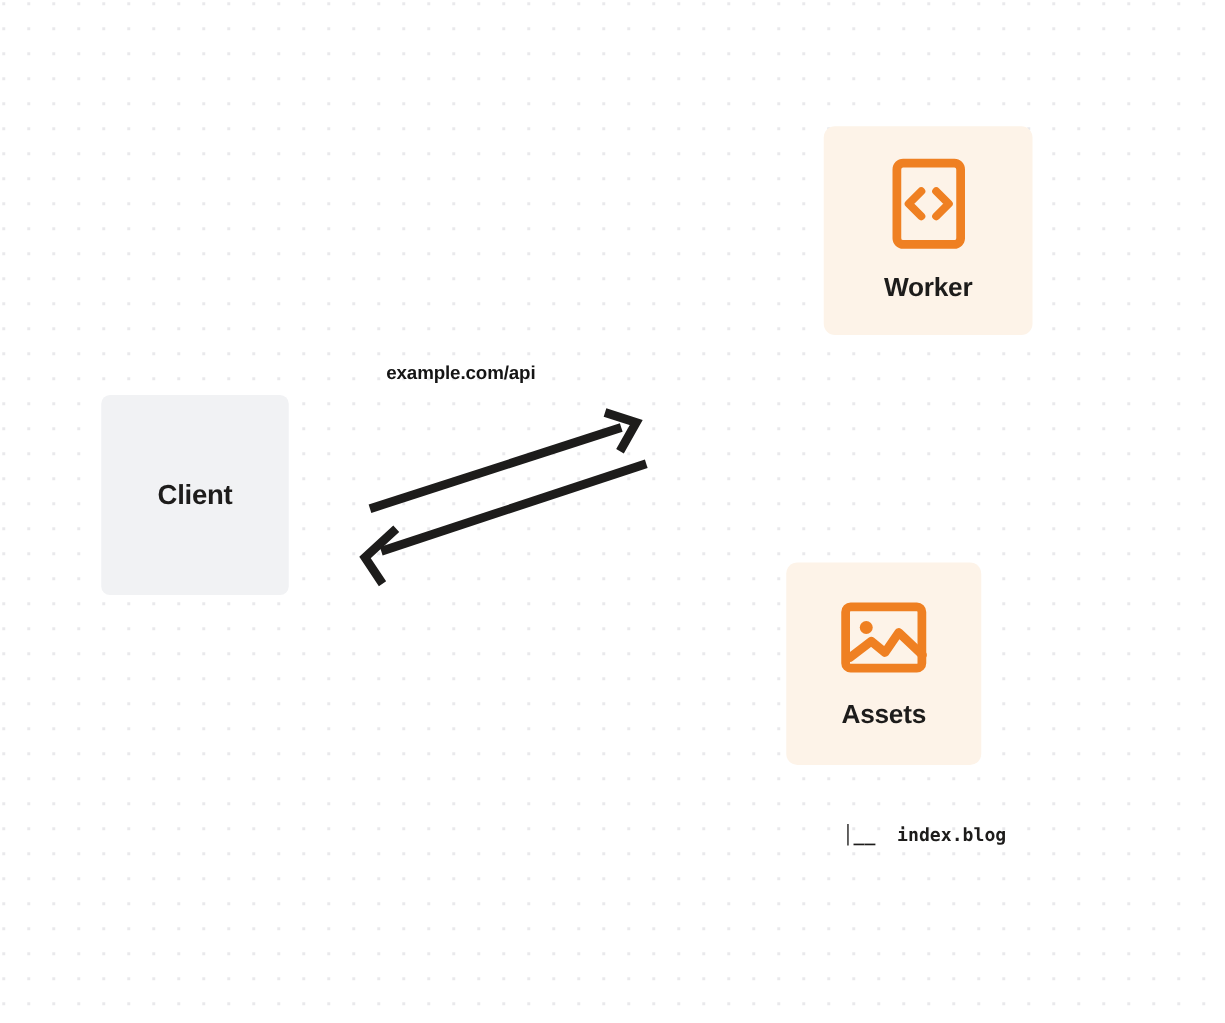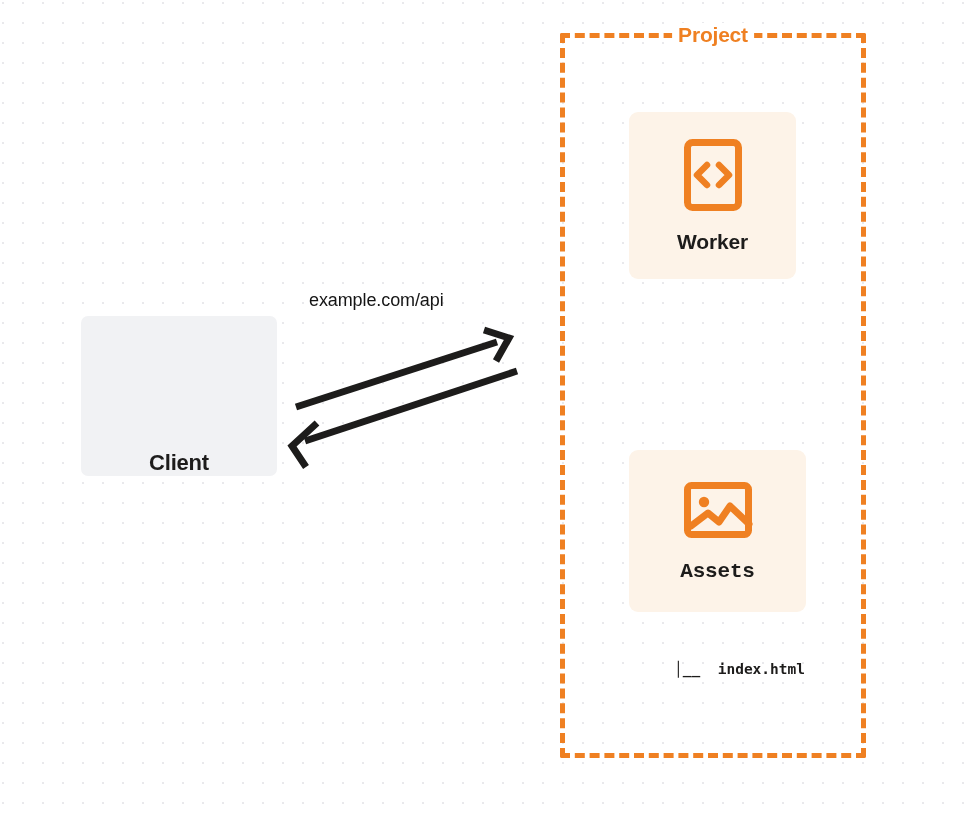--- a/index.html
+++ b/index.html
@@ -18,26 +18,26 @@
     overflow: hidden;
     font-family: "Liberation Sans", sans-serif;
     -webkit-font-smoothing: antialiased;
   }
 
   
   #client-node {
     position: absolute;
     left: 81px;
     top: 316px;
-    width: 196px;
+    width: 150px;
     height: 160px;
     background: #f1f2f4;
     border-radius: 7px;
     display: flex;
-    align-items: flex-end;
+    align-items: center;
     justify-content: center;
   }
   #client-node .node-label {
     font-size: 22px;
     font-weight: 700;
     color: #1d1c1b;
     letter-spacing: -0.2px;
   }
 
   
@@ -46,22 +46,22 @@
     left: 0;
     top: 0;
     width: 980px;
     height: 818px;
     pointer-events: none;
   }
   #link-label {
     position: absolute;
     left: 309px;
     top: 290px;
-    font-size: 18px;
-    font-weight: 400;
+    font-size: 15px;
+    font-weight: 700;
     color: #151515;
     letter-spacing: -0.1px;
     white-space: nowrap;
   }
 
   
   #project-group {
     position: absolute;
     left: 560px;
     top: 33px;
@@ -89,32 +89,30 @@
   .service-card {
     position: absolute;
     background: #fdf3e8;
     border-radius: 9px;
     display: flex;
     flex-direction: column;
     align-items: center;
     justify-content: center;
   }
   #worker-card {
-    left: 629px;
+    left: 659px;
     top: 101px;
     width: 167px;
     height: 167px;
-    margin-top: 11px;
   }
   #assets-card {
     left: 629px;
     top: 450px;
-    width: 177px;
+    width: 156px;
     height: 162px;
-    font-family: Liberation Mono, monospace;
   }
   .service-card .card-label {
     font-size: 21px;
     font-weight: 700;
     color: #1d1c1b;
     letter-spacing: -0.2px;
     margin-top: 14px;
   }
   .service-icon {
     display: block;
@@ -155,23 +153,20 @@
     </g>
 
     <g>
       <line x1="517" y1="371" x2="305" y2="441" stroke="#1d1c1b" stroke-width="7" stroke-linecap="butt"></line>
       <polyline points="317,423 292,446 306,467" fill="none" stroke="#1d1c1b" stroke-width="7" stroke-linecap="butt" stroke-linejoin="miter"></polyline>
     </g>
   </svg>
 
   <div id="link-label">example.com/api</div>
 
-  <div id="project-group">
-    <div id="project-group-label">Project</div>
-  </div>
 
   <div class="service-card" id="worker-card">
     <span class="service-icon">
       <svg width="60" height="74" viewBox="0 0 60 74" xmlns="http://www.w3.org/2000/svg">
         <rect x="4.5" y="4.5" width="51" height="65" rx="5" ry="5" fill="none" stroke="#ef8022" stroke-width="7"></rect>
         <polyline points="24,27 14,37 24,47" fill="none" stroke="#ef8022" stroke-width="6.5" stroke-linecap="round" stroke-linejoin="round"></polyline>
         <polyline points="36,27 46,37 36,47" fill="none" stroke="#ef8022" stroke-width="6.5" stroke-linecap="round" stroke-linejoin="round"></polyline>
       </svg>
     </span>
     <span class="card-label">Worker</span>
@@ -182,17 +177,17 @@
       <svg width="70" height="62" viewBox="0 0 70 62" xmlns="http://www.w3.org/2000/svg">
         <rect x="4.5" y="6.5" width="61" height="49" rx="4" ry="4" fill="none" stroke="#ef8022" stroke-width="7"></rect>
         <circle cx="21" cy="23" r="5.2" fill="#ef8022"></circle>
         <polyline points="8,47 25,34 36,43 47,27 66,45" fill="none" stroke="#ef8022" stroke-width="7" stroke-linecap="round" stroke-linejoin="round"></polyline>
       </svg>
     </span>
     <span class="card-label">Assets</span>
   </div>
 
   <div id="assets-file-tree">
-    <span class="tree-row">    │__  index.html</span>
+    <span class="tree-row">    │__  index.blog</span>
     
   </div>
 
 </div>
 
 </body></html>

